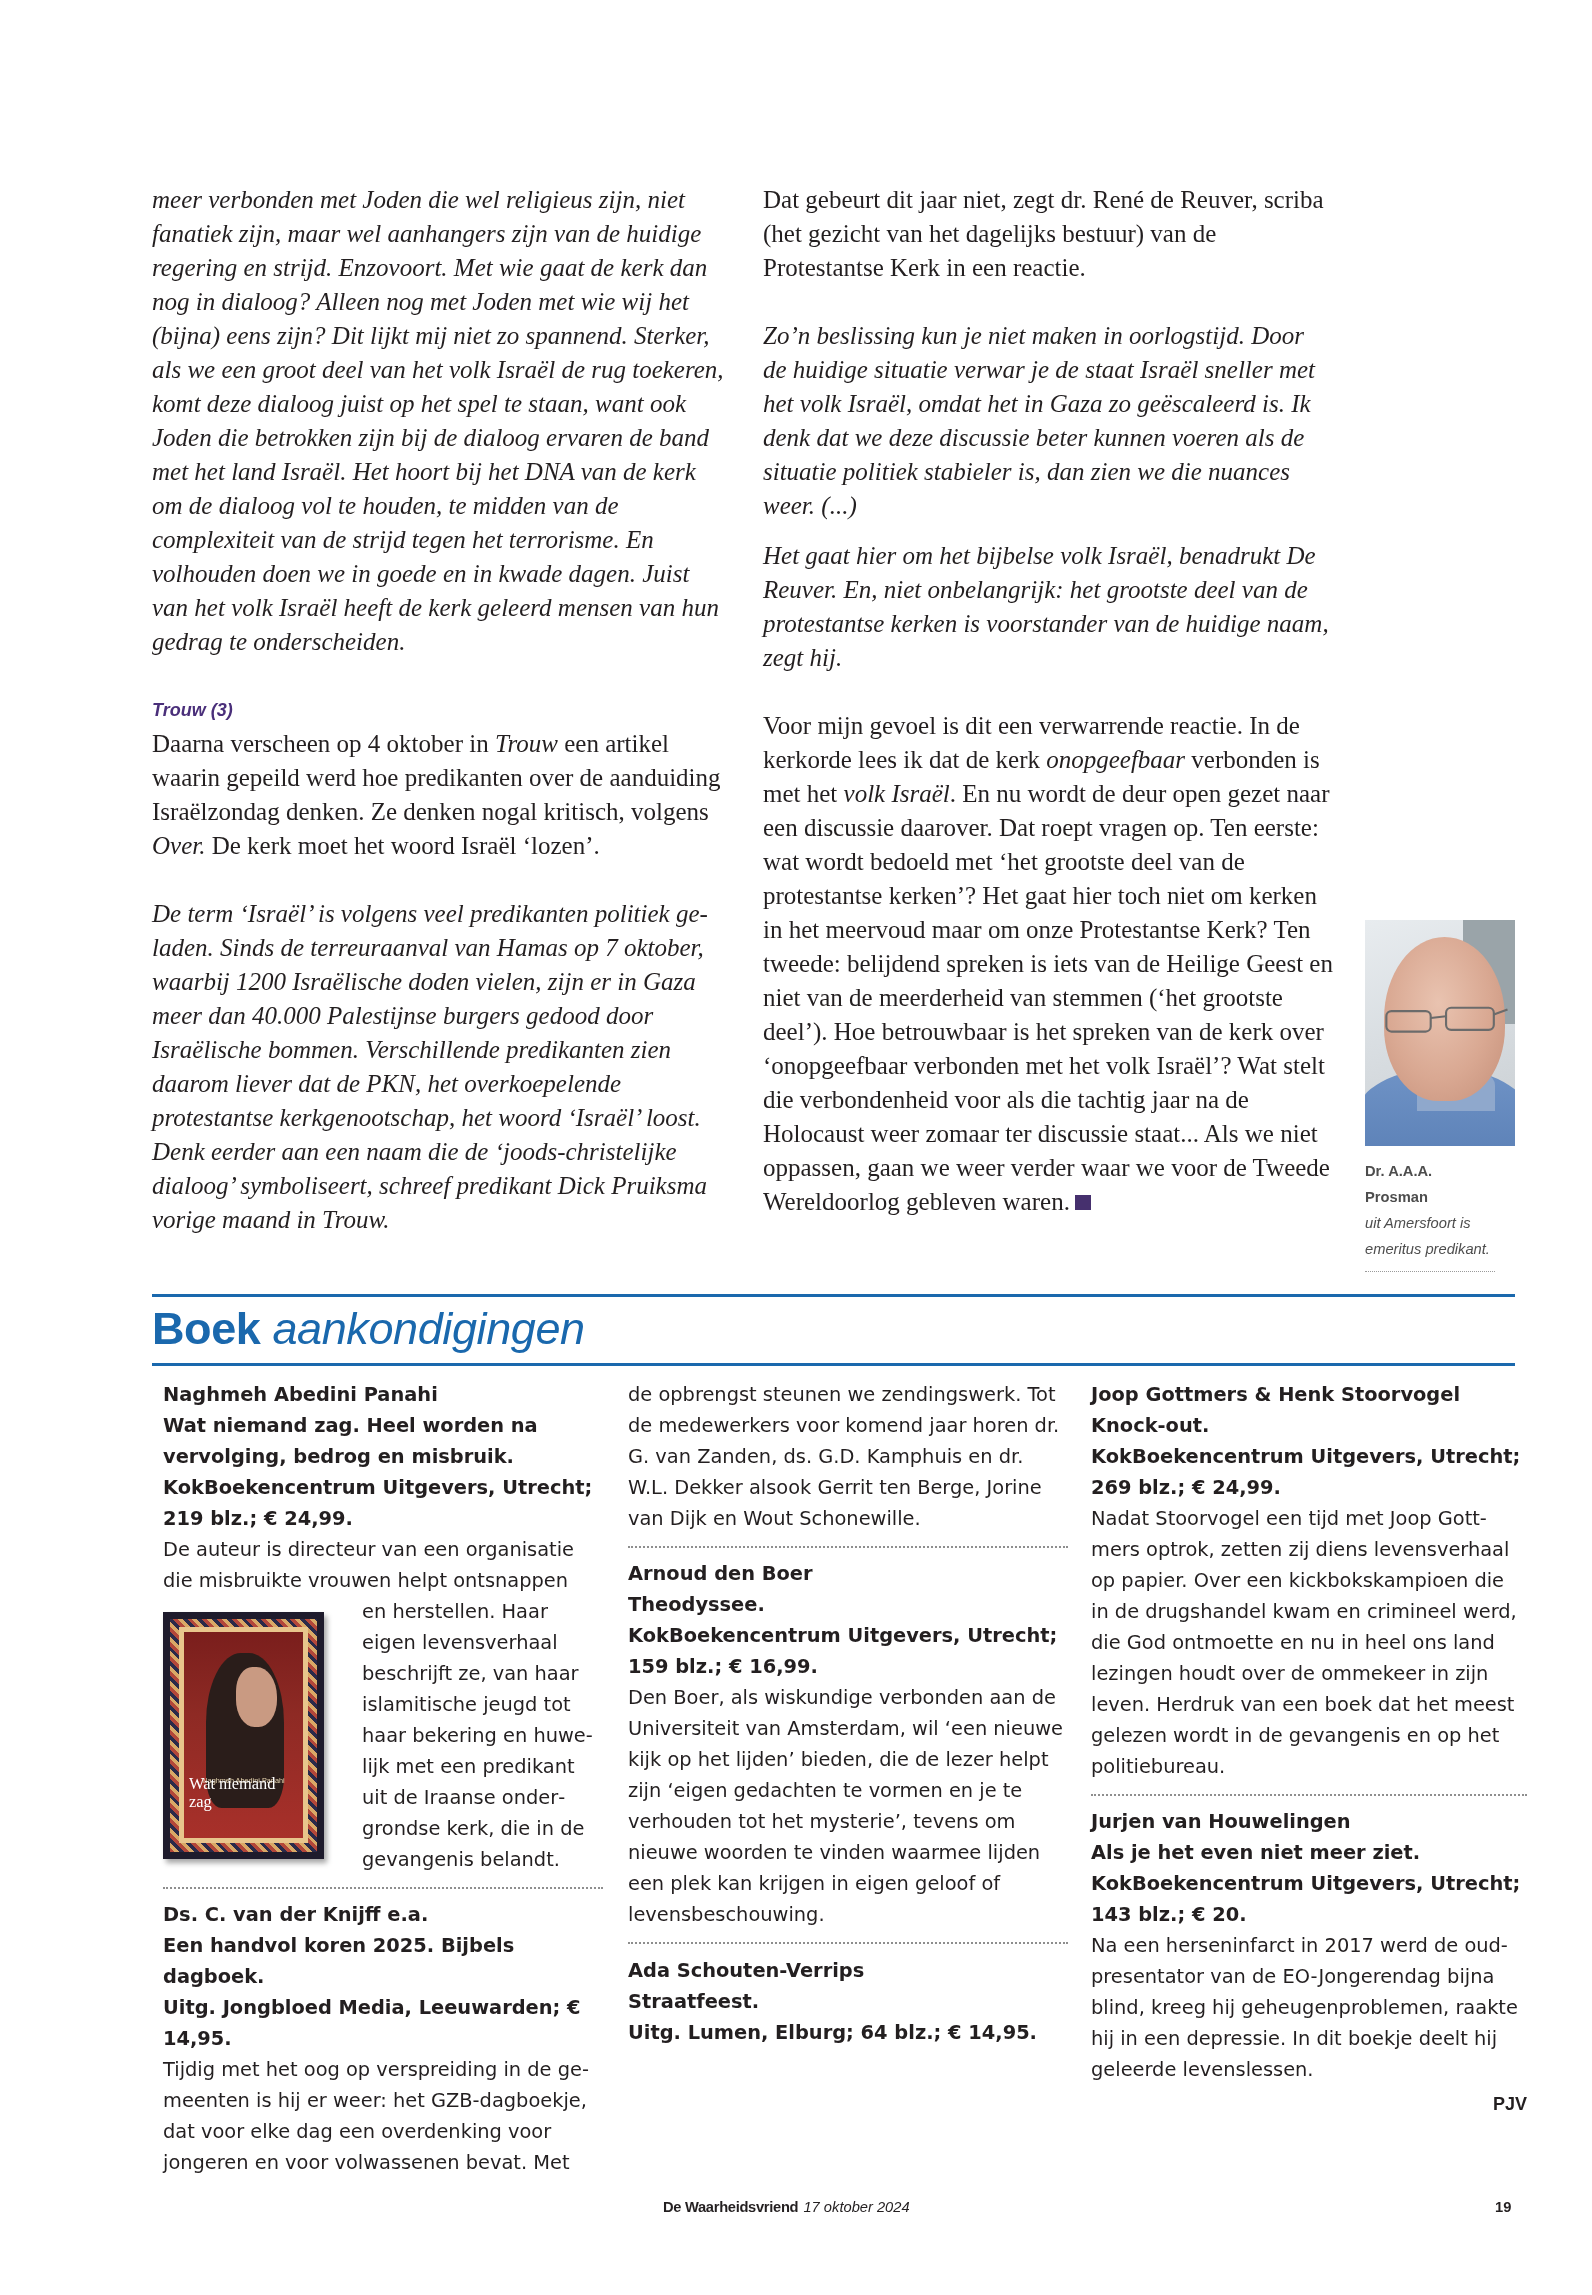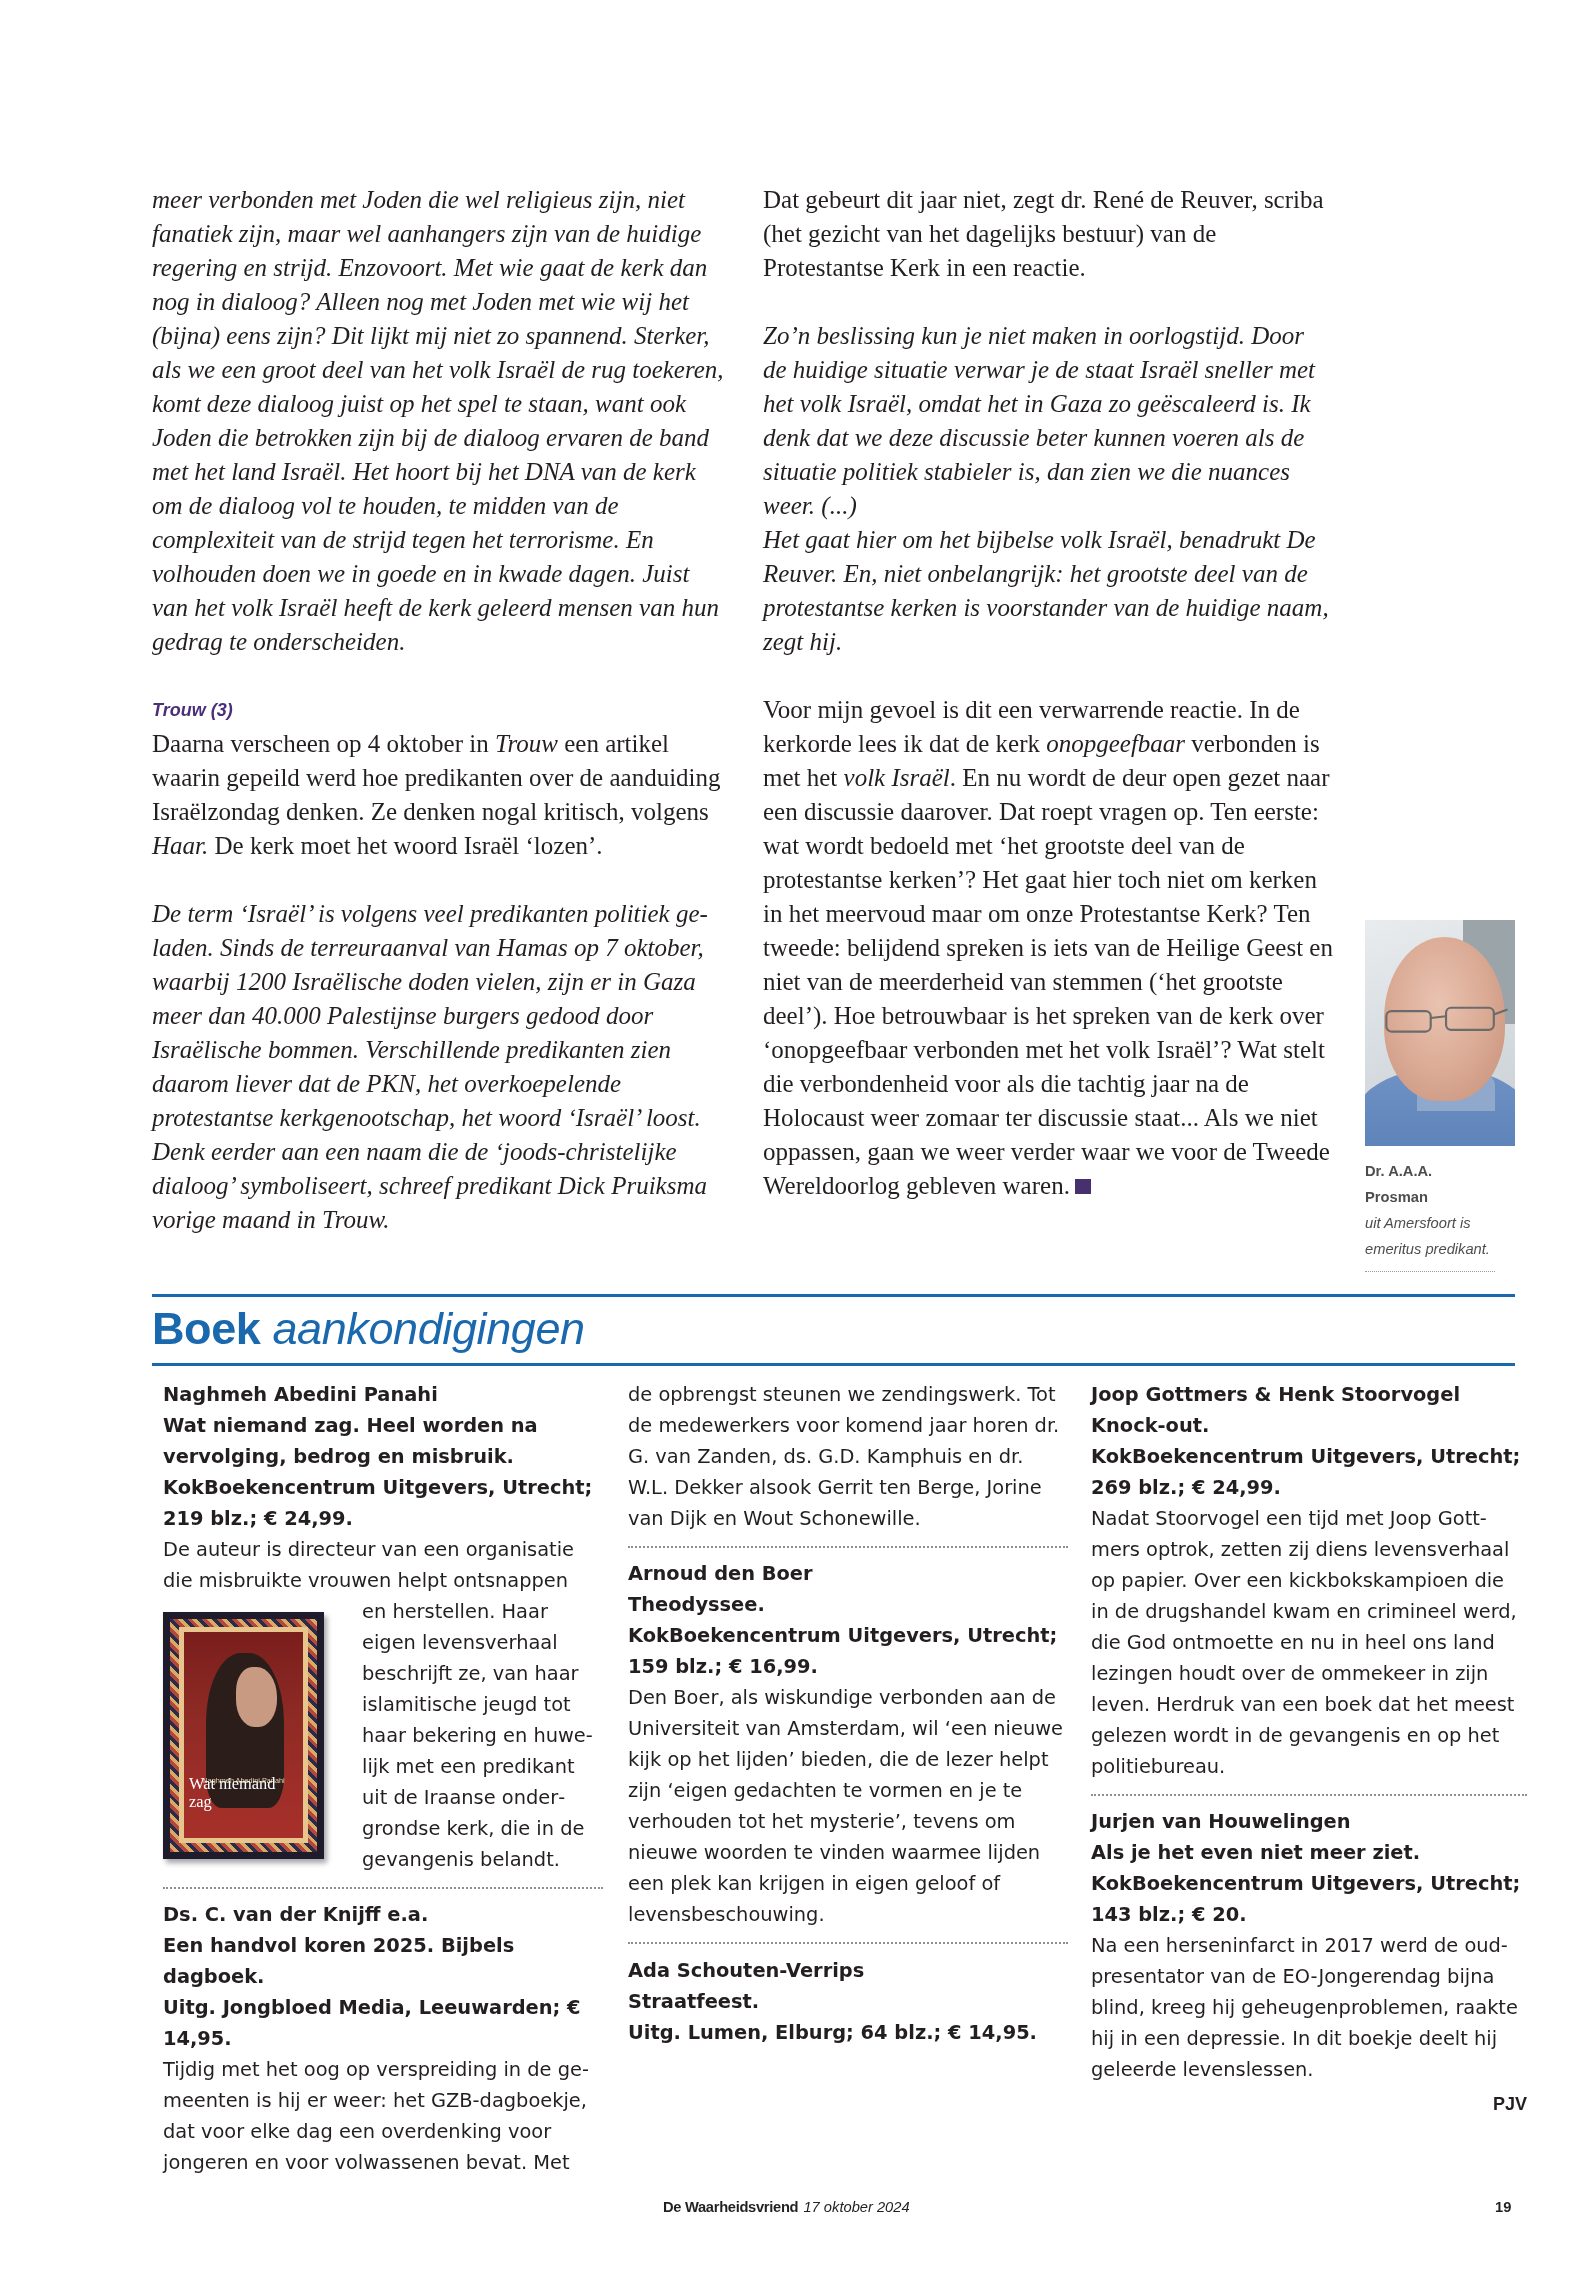--- a/index.html
+++ b/index.html
@@ -12,21 +12,21 @@
     top: 183px;
     font-family: "Liberation Serif", "DejaVu Serif", serif;
     font-size: 25px;
     line-height: 34px;
     color: #231f20;
   }
   .article-col.left  { left: 152px; width: 578px; }
   .article-col.right { left: 763px; width: 570px; }
   .article-col p { margin: 0; }
   .article-col p + p { margin-top: 34px; }
-  .article-col p.tight { margin-top: 0; }
+  .article-col p.tight { margin-top: 16px; }
   .it { font-style: italic; }
   .subhead {
     font-family: "Liberation Sans", "DejaVu Sans", sans-serif;
     font-style: italic;
     font-weight: bold;
     color: #4a2f7a;
     font-size: 18px;
     line-height: 34px;
     margin-top: 34px;
   }
@@ -213,21 +213,21 @@
     font-size: 14.7px;
     color: #231f20;
   }
 </style>
 </head>
 <body>
 
 <div class="article-col left">
   <p class="it">meer verbonden met Joden die wel religieus zijn, niet fanatiek zijn, maar wel aanhangers zijn van de huidige regering en strijd. Enzovoort. Met wie gaat de kerk dan nog in dialoog? Alleen nog met Joden met wie wij het (bijna) eens zijn? Dit lijkt mij niet zo spannend. Sterker, als we een groot deel van het volk Israël de rug toekeren, komt deze dialoog juist op het spel te staan, want ook Joden die betrokken zijn bij de dialoog erva­ren de band met het land Israël. Het hoort bij het DNA van de kerk om de dialoog vol te houden, te midden van de complexiteit van de strijd tegen het terrorisme. En volhouden doen we in goede en in kwade dagen. Juist van het volk Israël heeft de kerk geleerd mensen van hun gedrag te onderscheiden.</p>
   <div class="subhead">Trouw (3)</div>
-  <p><span>Daarna verscheen op 4 oktober in </span><span class="it">Trouw</span><span> een artikel waarin gepeild werd hoe predikanten over de aandui­ding Israëlzondag denken. Ze denken nogal kritisch, volgens </span><span class="it">Haar.</span><span> De kerk moet het woord Israël ‘lozen’.</span></p>
+  <p><span>Daarna verscheen op 4 oktober in </span><span class="it">Trouw</span><span> een artikel waarin gepeild werd hoe predikanten over de aandui­ding Israëlzondag denken. Ze denken nogal kritisch, volgens </span><span class="it">Over.</span><span> De kerk moet het woord Israël ‘lozen’.</span></p>
   <p class="it">De term ‘Israël’ is volgens veel predikanten politiek ge­laden. Sinds de terreuraanval van Hamas op 7 okto­ber, waarbij 1200 Israëlische doden vielen, zijn er in Gaza meer dan 40.000 Palestijnse burgers gedood door Israëlische bommen. Verschillende predikanten zien daarom liever dat de PKN, het overkoepelende protestantse kerkgenootschap, het woord ‘Israël’ loost. Denk eerder aan een naam die de ‘joods-christelijke dialoog’ symboliseert, schreef predikant Dick Pruiks­ma vorige maand in Trouw.</p>
 </div>
 
 <div class="article-col right">
   <p>Dat gebeurt dit jaar niet, zegt dr. René de Reuver, scriba (het gezicht van het dagelijks bestuur) van de Protestantse Kerk in een reactie.</p>
   <p class="it">Zo’n beslissing kun je niet maken in oorlogstijd. Door de huidige situatie verwar je de staat Israël sneller met het volk Israël, omdat het in Gaza zo geëscaleerd is. Ik denk dat we deze discussie beter kunnen voeren als de situatie politiek stabieler is, dan zien we die nuances weer. (...)</p>
   <p class="it tight">Het gaat hier om het bijbelse volk Israël, benadrukt De Reuver. En, niet onbelangrijk: het grootste deel van de protestantse kerken is voorstander van de huidige naam, zegt hij.</p>
   <p><span>Voor mijn gevoel is dit een verwarrende reactie. In de kerkorde lees ik dat de kerk </span><span class="it">onopgeefbaar</span><span> verbonden is met het </span><span class="it">volk Israël</span><span>. En nu wordt de deur open gezet naar een discussie daarover. Dat roept vragen op. Ten eerste: wat wordt bedoeld met ‘het grootste deel van de protestantse kerken’? Het gaat hier toch niet om kerken in het meervoud maar om onze Protestantse Kerk? Ten tweede: belijdend spreken is iets van de Heilige Geest en niet van de meerderheid van stem­men (‘het grootste deel’). Hoe betrouwbaar is het spreken van de kerk over ‘onopgeefbaar verbonden met het volk Israël’? Wat stelt die verbondenheid voor als die tachtig jaar na de Holocaust weer zomaar ter discussie staat... Als we niet oppassen, gaan we weer verder waar we voor de Tweede Wereldoorlog geble­ven waren.</span><span class="end-mark"></span></p>
 </div>
 

